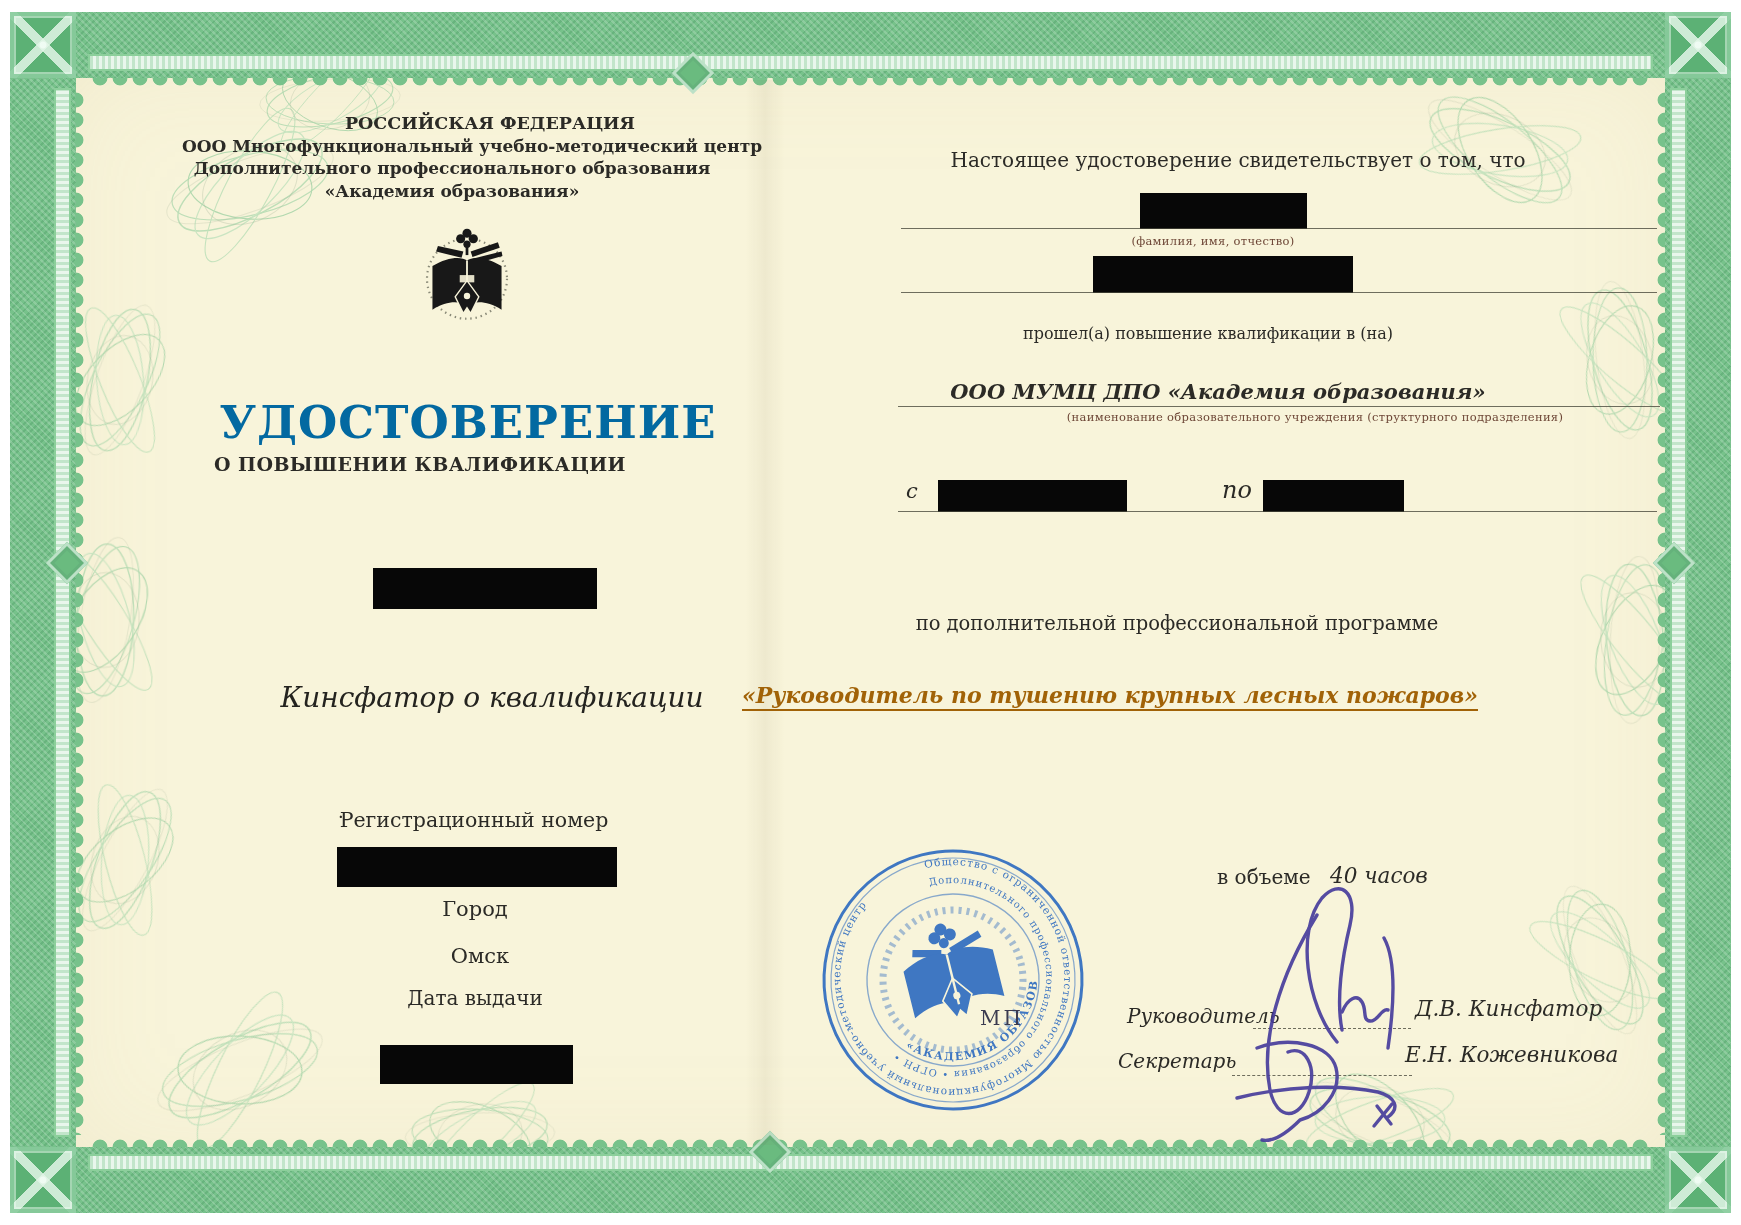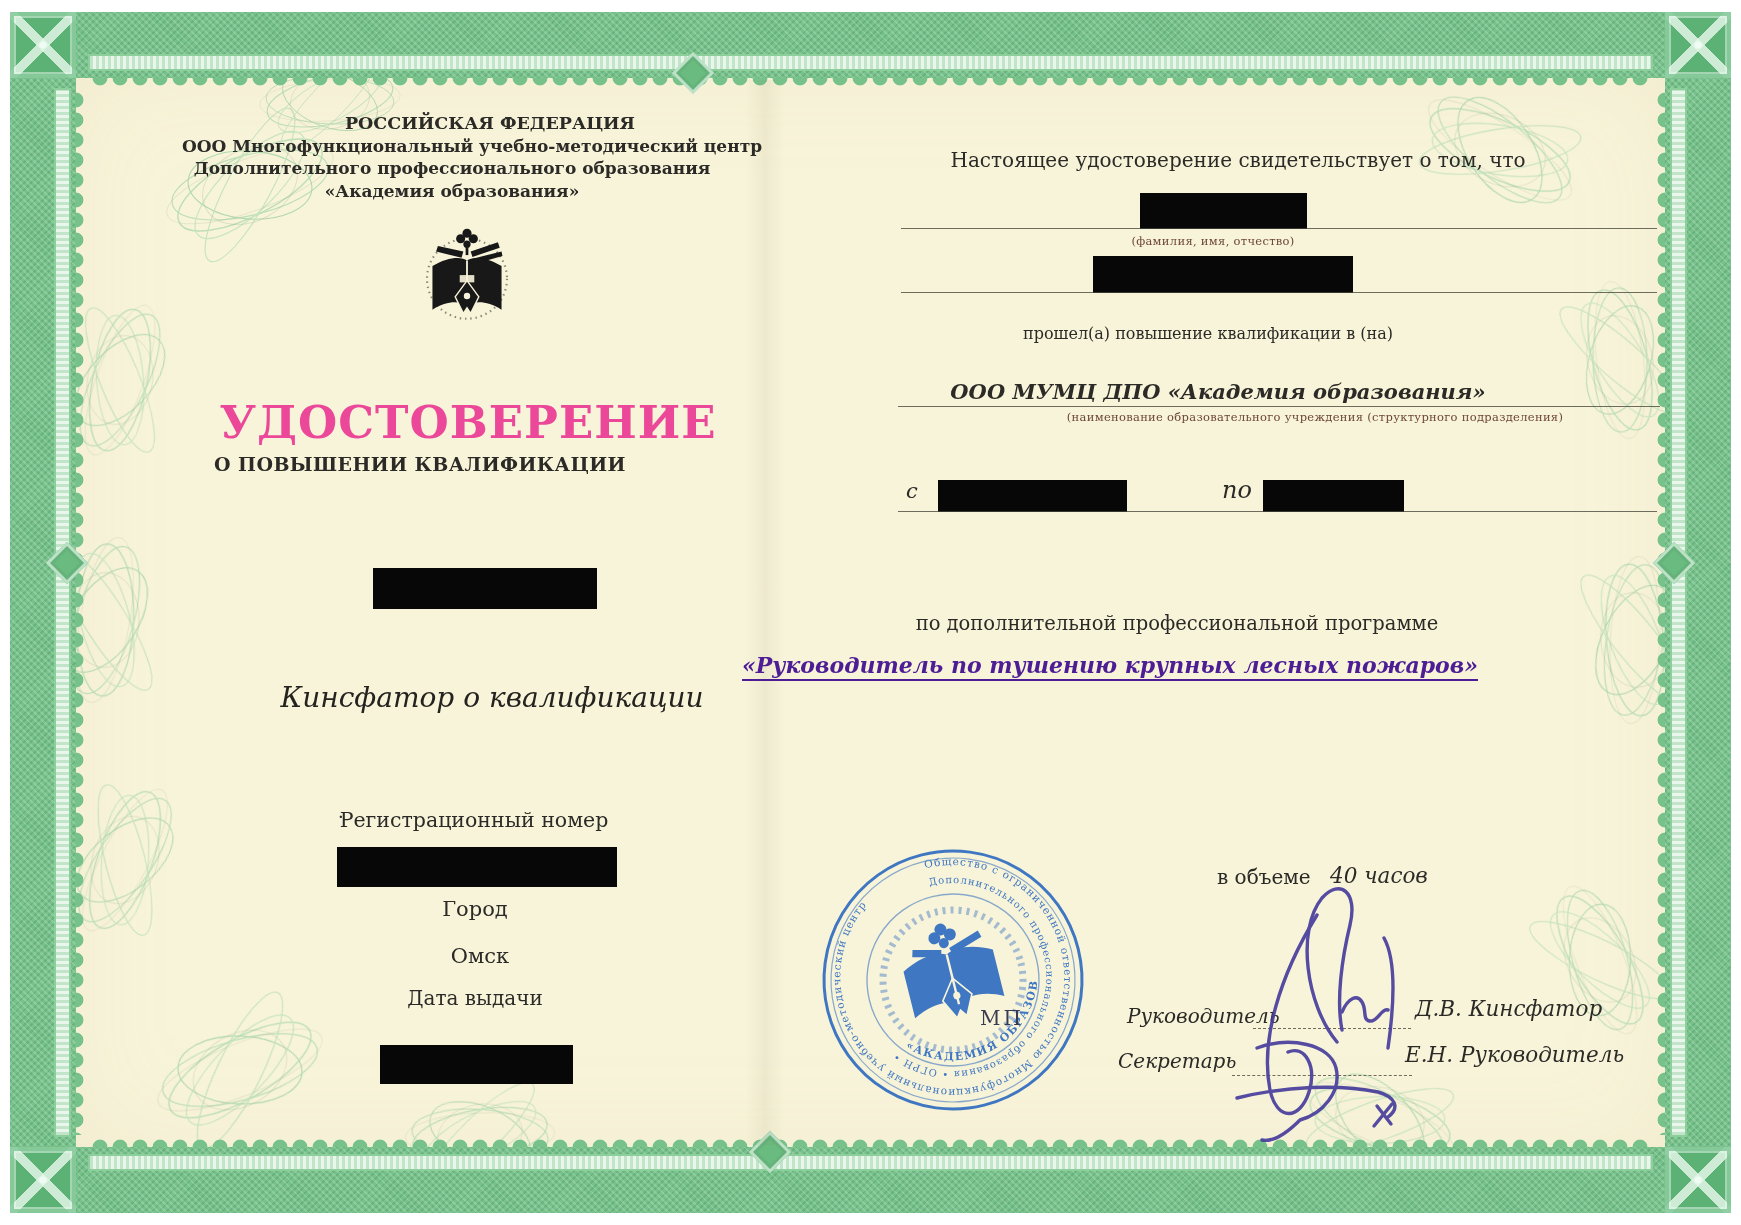--- a/index.html
+++ b/index.html
@@ -144,21 +144,21 @@
       <path d="M56,36 L88,28 L89,33 L57,42 Z"></path>
       <path d="M46,28 L18,22 L16,28 L44,35 Z"></path>
       <path d="M12,44 C28,34 44,33 50,38 C56,33 72,34 88,44 L88,92 C72,82 58,82 50,88 C42,82 28,82 12,92 Z"></path>
     </g>
     <line x1="50" y1="38" x2="50" y2="86" stroke="#f8f4da" stroke-width="2"></line>
     <rect x="42" y="54" width="16" height="8" fill="#f8f4da" opacity=".9"></rect>
     <path d="M50,60 L63,78 L54,96 L50,90 L46,96 L37,78 Z" fill="#181818" stroke="#f8f4da" stroke-width="1.5"></path>
     <circle cx="50" cy="77" r="3.5" fill="#f8f4da"></circle>
   </svg>
 
-  <div class="t c b" style="left:468px; top:396px; font-size:45px; letter-spacing:1px; color:#ec4899;">УДОСТОВЕРЕНИЕ</div>
+  <div class="t c b" style="left:468px; top:396px; font-size:45px; letter-spacing:1px; color:#0369a1;">УДОСТОВЕРЕНИЕ</div>
   <div class="t c b" style="left:420px; top:453px; font-size:19px; letter-spacing:.4px;">О ПОВЫШЕНИИ КВАЛИФИКАЦИИ</div>
 
   <div class="redact" style="left:373px; top:568px; width:224px; height:41px;"></div>
 
   <div class="t c i" style="left:492px; top:681px; font-size:28px; color:#24231f;">Кинсфатор  о  квалификации</div>
 
   <div class="t" style="left:338px; top:806px; font-size:18px;">·</div>
   <div class="t c" style="left:474px; top:808px; font-size:20.5px;">Регистрационный номер</div>
   <div class="redact" style="left:337px; top:847px; width:280px; height:40px;"></div>
 
@@ -181,21 +181,21 @@
   <div class="fline" style="left:898px; top:406px; width:762px;"></div>
   <div class="t c cap" style="left:1315px; top:411px;">(наименование образовательного учреждения (структурного подразделения)</div>
 
   <div class="t i" style="left:906px; top:479px; font-size:21px;">с</div>
   <div class="redact" style="left:938px; top:480px; width:189px; height:32px;"></div>
   <div class="t i" style="left:1222px; top:476px; font-size:24px;">по</div>
   <div class="redact" style="left:1263px; top:480px; width:141px; height:32px;"></div>
   <div class="fline" style="left:898px; top:511px; width:759px;"></div>
 
   <div class="t c" style="left:1177px; top:612px; font-size:19.5px;">по дополнительной профессиональной программе</div>
-  <div class="t c i b u" style="left:1110px; top:652px; font-size:22px; color:#4c1d95;">«Руководитель по тушению крупных лесных пожаров»</div>
+  <div class="t c i b u" style="left:1110px; top:682px; font-size:22px; color:#a16207;">«Руководитель по тушению крупных лесных пожаров»</div>
 
   <div class="t" style="left:1217px; top:865px; font-size:20px;">в объеме</div>
   <div class="t i" style="left:1330px; top:863px; font-size:21.5px;">40 часов</div>
 
   <svg style="position:absolute; left:816px; top:840px; transform:rotate(-14deg); opacity:.92;" width="274" height="280" viewBox="0 0 274 280">
     <defs>
       <path id="ringO" d="M137,25 a112,112 0 1 1 -0.01,0 Z"></path>
       <path id="ringI" d="M137,43 a94,94 0 1 1 -0.01,0 Z"></path>
       <path id="ringB" d="M55,160 a86,86 0 0 0 164,0"></path>
     </defs>
@@ -228,21 +228,21 @@
     </g>
   </svg>
   <div class="t" style="left:980px; top:1006px; font-size:20px; letter-spacing:3px; color:#3b3b50;">МП</div>
 
   <div class="t i" style="left:1127px; top:1004px; font-size:20px;">Руководитель</div>
   <div class="fline" style="left:1253px; top:1028px; width:158px; border-bottom-style:dashed; border-bottom-width:1.3px;"></div>
   <div class="t i" style="left:1415px; top:996px; font-size:21.5px;">Д.В. Кинсфатор</div>
 
   <div class="t i" style="left:1118px; top:1049px; font-size:20px;">Секретарь</div>
   <div class="fline" style="left:1232px; top:1075px; width:180px; border-bottom-style:dashed; border-bottom-width:1.3px;"></div>
-  <div class="t i" style="left:1405px; top:1042px; font-size:21.5px;">Е.Н. Руководитель</div>
+  <div class="t i" style="left:1405px; top:1042px; font-size:21.5px;">Е.Н. Кожевникова</div>
 
   <svg class="overlay" width="1741" height="1225" viewBox="0 0 1741 1225">
     <g fill="none" stroke="#43399b" stroke-width="3.4" stroke-linecap="round" opacity=".9">
       <path d="M1337,1042 C1306,1005 1296,930 1322,898 C1340,878 1358,892 1350,925 C1342,958 1336,1000 1342,1030"></path>
       <path d="M1342,1012 C1348,998 1357,994 1362,1002 C1367,1010 1362,1020 1370,1021 C1378,1022 1381,1008 1388,1010"></path>
       <path d="M1384,938 C1394,956 1396,992 1388,1048"></path>
       <path d="M1317,915 C1280,975 1260,1040 1270,1090 C1277,1122 1300,1120 1309,1092 C1317,1066 1305,1045 1288,1052"></path>
       <path d="M1257,1048 C1290,1036 1330,1044 1336,1068 C1342,1092 1322,1114 1300,1120 C1285,1135 1272,1142 1262,1140"></path>
       <path d="M1237,1098 C1285,1086 1340,1084 1378,1092 C1396,1097 1400,1108 1388,1117"></path>
       <path d="M1377,1106 L1391,1124 M1392,1104 L1374,1126"></path>

